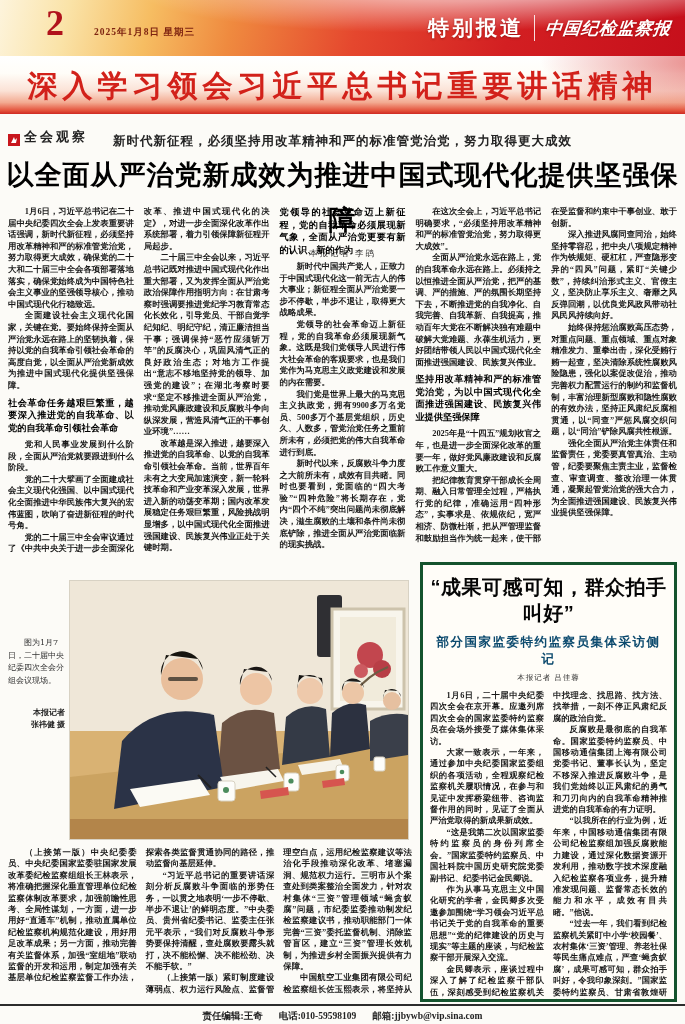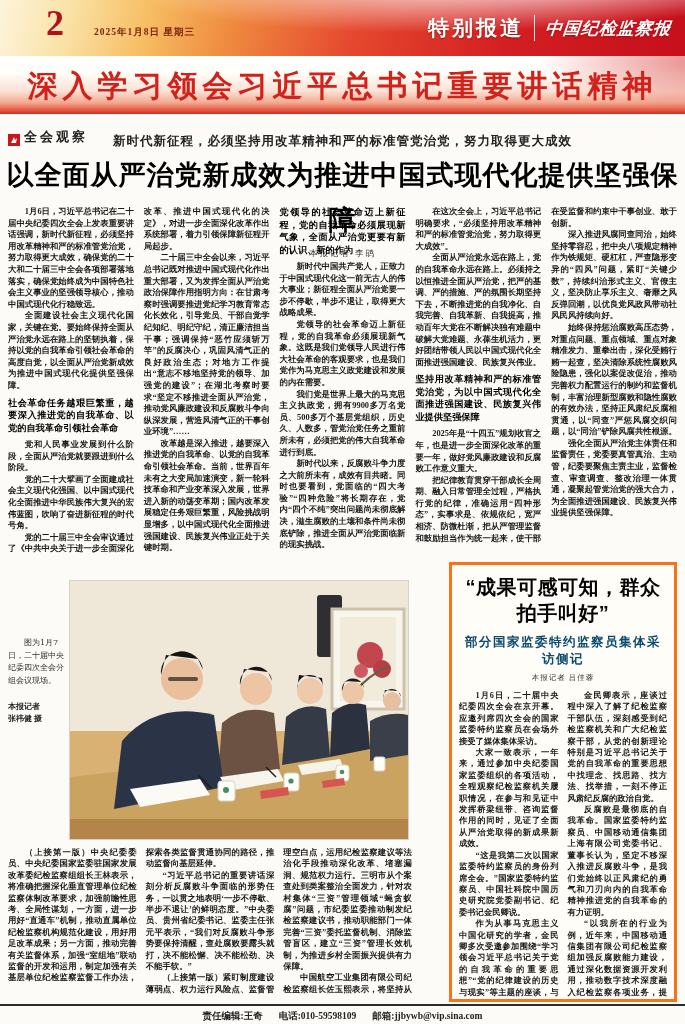--- a/index.html
+++ b/index.html
@@ -48,29 +48,29 @@
   .top-article p.p, .below p.p, .body2 p.p{margin:0;text-indent:2em;font-weight:bold;}
   .top-article p.h{margin:5px 0;text-indent:0;font-weight:900;font-size:9.2px;line-height:12.5px;color:#000;
     font-family:"Liberation Sans",sans-serif;}
 
   
   .mid{position:absolute;top:562px;left:8px;width:669px;height:440px;display:flex;gap:8px;}
   .left-col{width:404px;flex:0 0 404px;}
   .photo-row{display:flex;margin-top:19px;}
   .caption-block{width:62px;flex:0 0 62px;padding:56px 5px 0 0;box-sizing:border-box;}
   .cap{margin:0;font-size:8px;line-height:12.5px;color:#333;text-indent:2em;font-family:"DejaVu Serif",serif;}
-  .credit{margin:14px 0 0;font-size:8px;line-height:12px;font-weight:bold;color:#222;text-align:left;white-space:pre-line;}
+  .credit{margin:20px 0 0;font-size:8px;line-height:12px;font-weight:bold;color:#222;text-align:right;white-space:pre-line;}
   .photo{width:338px;height:258px;flex:0 0 338px;box-shadow:0 0 0 1px #d8d2c4;}
   .photo svg{display:block;}
   .below{margin-top:8px;height:150px;column-count:3;column-gap:9px;column-fill:auto;
     font-size:8.4px;line-height:11.4px;text-align:justify;overflow:hidden;}
 
   
-  .sidebar{flex:1;border:3px solid #f97316;background:#fffdf8;box-sizing:border-box;
-    padding:9px 7px 5px;overflow:hidden;margin-left:29px;}
+  .sidebar{flex:1;border:3px solid #14532d;background:#fffdf8;box-sizing:border-box;
+    padding:9px 7px 5px;overflow:hidden;}
   .sidebar h2{margin:0;text-align:center;font-size:20px;line-height:26px;font-weight:900;color:#050505;
     font-family:"Liberation Sans",sans-serif;letter-spacing:0.5px;}
   .sidebar h3{margin:8px 0 0;text-align:center;font-size:12.5px;font-weight:bold;color:#0c4a6e;letter-spacing:1.5px;}
   .byline2{margin:5px 0 7px;text-align:center;font-size:7.5px;color:#333;letter-spacing:1px;}
   .body2{column-count:2;column-gap:9px;column-fill:auto;height:348px;
     font-size:8.3px;line-height:11.4px;text-align:justify;overflow:hidden;}
 
   
   .footer{position:absolute;top:1004px;left:0;width:685px;height:20px;border-top:2px solid #2c2c2c;
     background:#fcfbf7;display:flex;align-items:center;justify-content:center;gap:16px;

